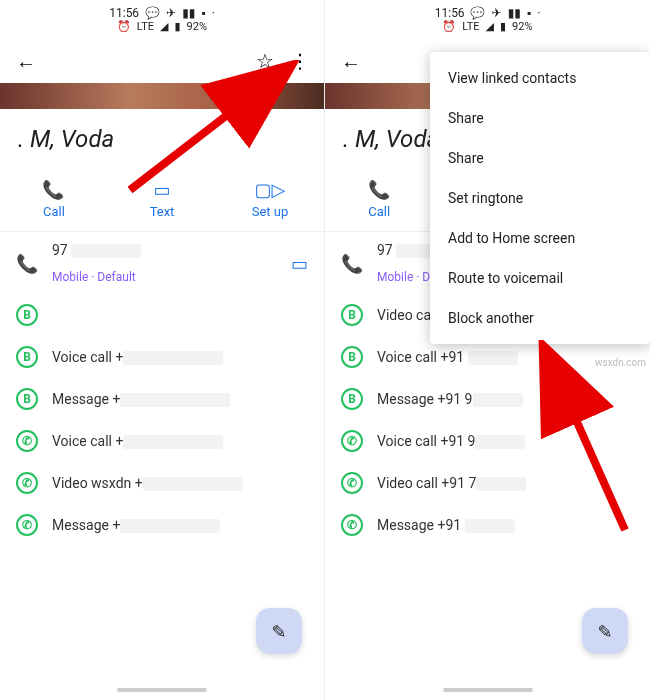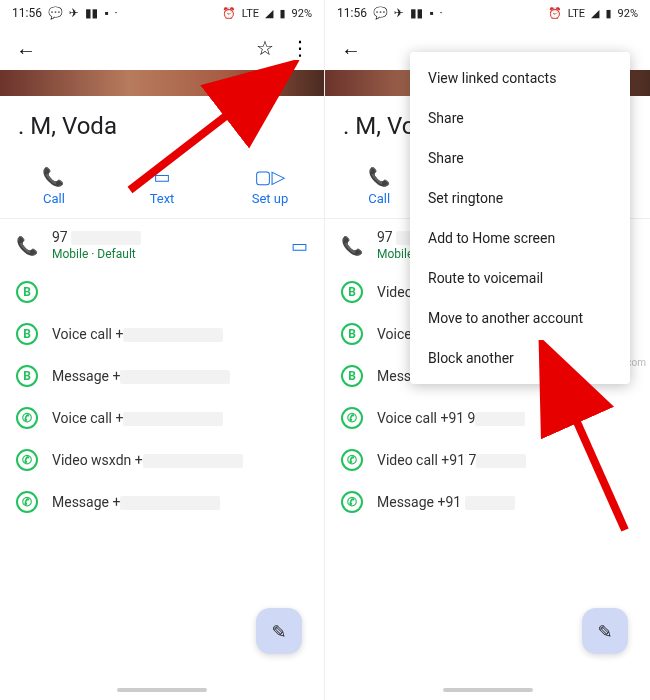--- a/index.html
+++ b/index.html
@@ -9,55 +9,55 @@
     width: 650px;
     height: 700px;
     overflow: hidden;
     position: relative;
   }
   .screens { display: flex; width: 650px; height: 700px; }
   .screen { width: 325px; height: 700px; background: #fff; position: relative; overflow: hidden; border-right:1px solid #eee;}
   .screen:last-child{border-right:none;}
   .statusbar {
     display: flex; align-items: center; justify-content: space-between;
-    padding: 6px 12px; font-size: 12px; color: #222;
+    padding: 6px 12px; font-size: 12px; color: #222; flex-direction: column;
   }
   .status-left, .status-right { display: flex; align-items: center; gap: 6px; }
   .status-right span { font-size: 11px; }
   .topbar {
     display: flex; align-items: center; justify-content: space-between;
     padding: 10px 16px;
   }
   .topbar .right { display: flex; align-items: center; gap: 16px; }
   .arrow-back::before { content: "←"; font-size: 20px; font-weight: bold; }
   .star { font-size: 20px; }
   .more-vert { font-size: 20px; line-height: 12px; letter-spacing: -2px; }
   .banner {
     height: 26px; background: linear-gradient(90deg,#6b342c 0%,#b77b5d 40%,#a65c44 70%,#4a2b22 100%);
     filter: blur(0.3px);
   }
-  .contact-name { font-size: 24px; padding: 16px 18px 18px; color: #202124; }
+  .contact-name { font-size: 24px; padding: 16px 18px 18px; color: #202124; font-style: italic; }
   .actions { display: flex; border-bottom: 1px solid #eee; }
   .action { flex: 1; text-align: center; padding: 8px 0 12px; color: #1a73e8; font-size: 13px; }
   .action .ico { display:block; font-size: 18px; margin-bottom: 4px; }
   .entry { display: flex; align-items: center; padding: 10px 16px; gap: 14px; }
   .entry .icon { width: 22px; text-align: center; font-size: 18px; color: #444; }
   .entry .wa { width:22px;height:22px;border:2px solid #23c15e;border-radius:50%;display:flex;align-items:center;justify-content:center;color:#23c15e;font-size:12px;font-weight:bold; }
   .entry .body { flex: 1; font-size: 14px; color: #333; }
-  .entry .body .sub { font-size: 12px; color: #15803d; margin-top:2px; }
+  .entry .body .sub { font-size: 12px; color: #8b5cf6; margin-top:12px; }
   .redact { display:inline-block; background:#f2f2f2; height:14px; vertical-align:middle; border-radius:2px; }
   .chatico { color:#1a73e8; font-size:18px; }
   .fab {
     position: absolute; bottom: 46px; right: 22px; width: 46px; height: 46px;
     background: #cfd9f6; border-radius: 14px; display:flex;align-items:center;justify-content:center;
     box-shadow: 0 2px 6px rgba(0,0,0,0.15); font-size:18px; color:#1f1f1f;
   }
   .navline { position:absolute; bottom:8px; left:50%; transform:translateX(-50%); width:90px; height:4px; background:#ccc; border-radius:2px; }
   .menu {
-    position: absolute; top: 52px; right: 20px; width: 220px; background:#fff;
+    position: absolute; top: 52px; right: 0; width: 220px; background:#fff;
     box-shadow: 0 2px 14px rgba(0,0,0,0.25); border-radius:4px; padding: 6px 0; z-index:5;
   }
   .menu-item { padding: 12px 18px; font-size: 14px; color:#222; }
   .red-arrow { position:absolute; pointer-events:none; z-index:10; }
   .watermark { position:absolute; right:4px; bottom:332px; font-size:10px; color:#bbb; writing-mode:horizontal-tb; transform:rotate(0);}
 </style>
 </head>
 <body>
 
 <div class="screens">
@@ -212,21 +212,20 @@
         <div class="body"><span>Message +91</span> <span class="redact" style="width:50px"></span></div>
       </div>
 
     <div class="menu">
       <div class="menu-item">View linked contacts</div>
       <div class="menu-item">Share</div>
       <div class="menu-item">Share</div>
       <div class="menu-item">Set ringtone</div>
       <div class="menu-item">Add to Home screen</div>
       <div class="menu-item">Route to voicemail</div>
-      <div class="menu-item">Move to another account</div>
       <div class="menu-item">Block another</div>
     </div>
 
     <div class="fab">
         <span>✎</span>
       </div>
     <div class="navline"></div>
 
     <svg class="red-arrow" style="top:340px;left:180px;width:140px;height:200px">
       <defs>

